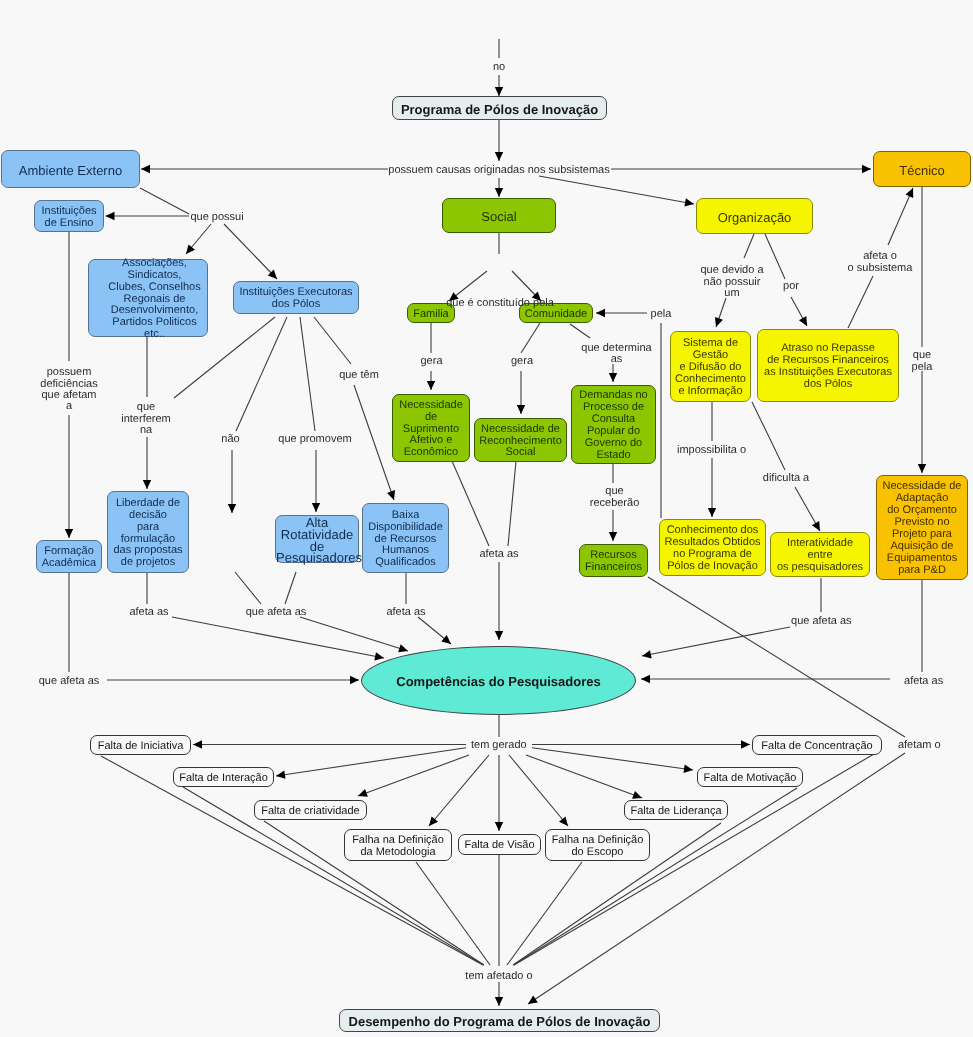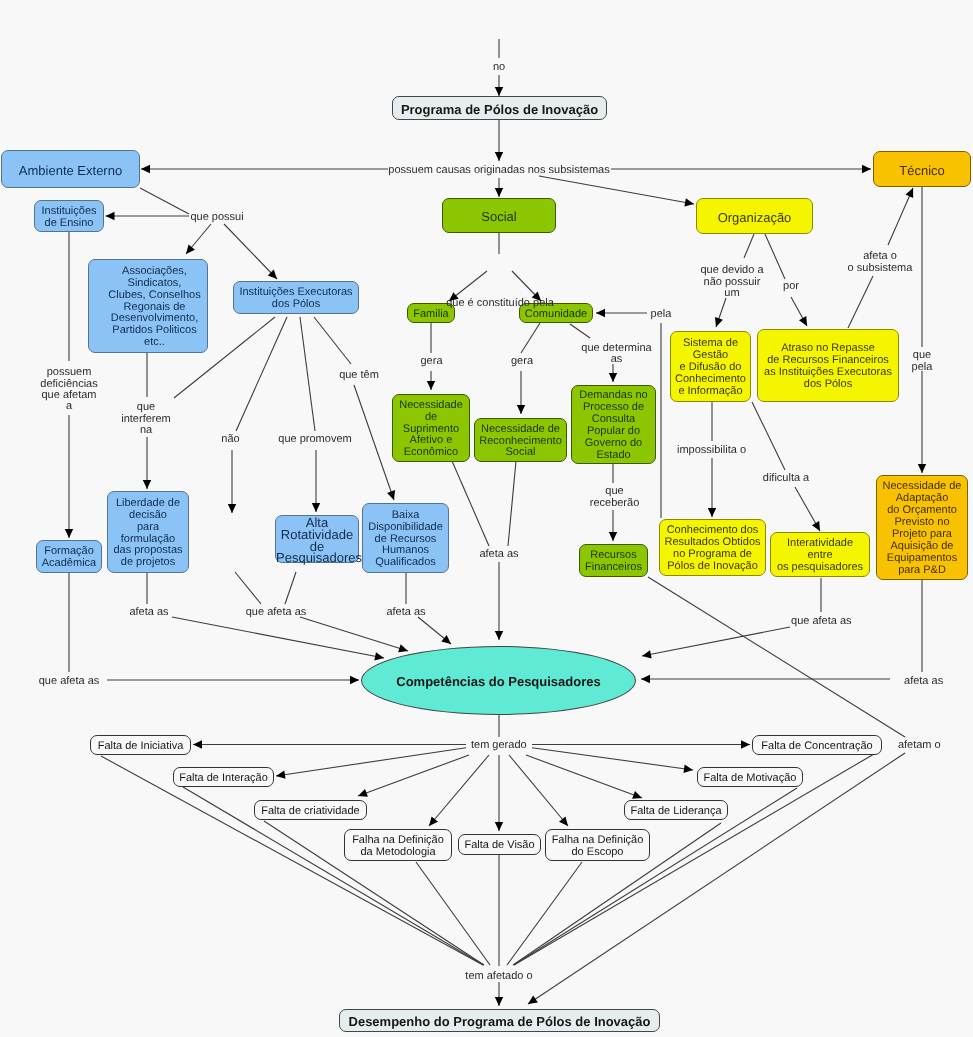--- a/index.html
+++ b/index.html
@@ -182,21 +182,21 @@
     <span class="txt">
         <i>Organização</i>
       </span>
   </div>
   <div class="node" style="left:34px;top:200px;width:70px;height:32px;background:#8cc3f7;border-color:#55738f;color:#102c4c;font-size:11px;">
     <span class="txt">
         <i>Instituições</i>
         <i>de Ensino</i>
       </span>
   </div>
-  <div class="node" style="left:88px;top:259px;width:120px;height:94px;background:#8cc3f7;border-color:#55738f;color:#102c4c;font-size:11px;padding-left:13px;">
+  <div class="node" style="left:88px;top:259px;width:120px;height:78px;background:#8cc3f7;border-color:#55738f;color:#102c4c;font-size:11px;padding-left:13px;">
     <span class="txt">
         <i>Associações,</i>
         <i>Sindicatos,</i>
         <i>Clubes, Conselhos</i>
         <i>Regonais de</i>
         <i>Desenvolvimento,</i>
         <i>Partidos Politicos etc..</i>
       </span>
   </div>
   <div class="node" style="left:233px;top:281px;width:126px;height:33px;background:#8cc3f7;border-color:#55738f;color:#102c4c;font-size:11px;">

